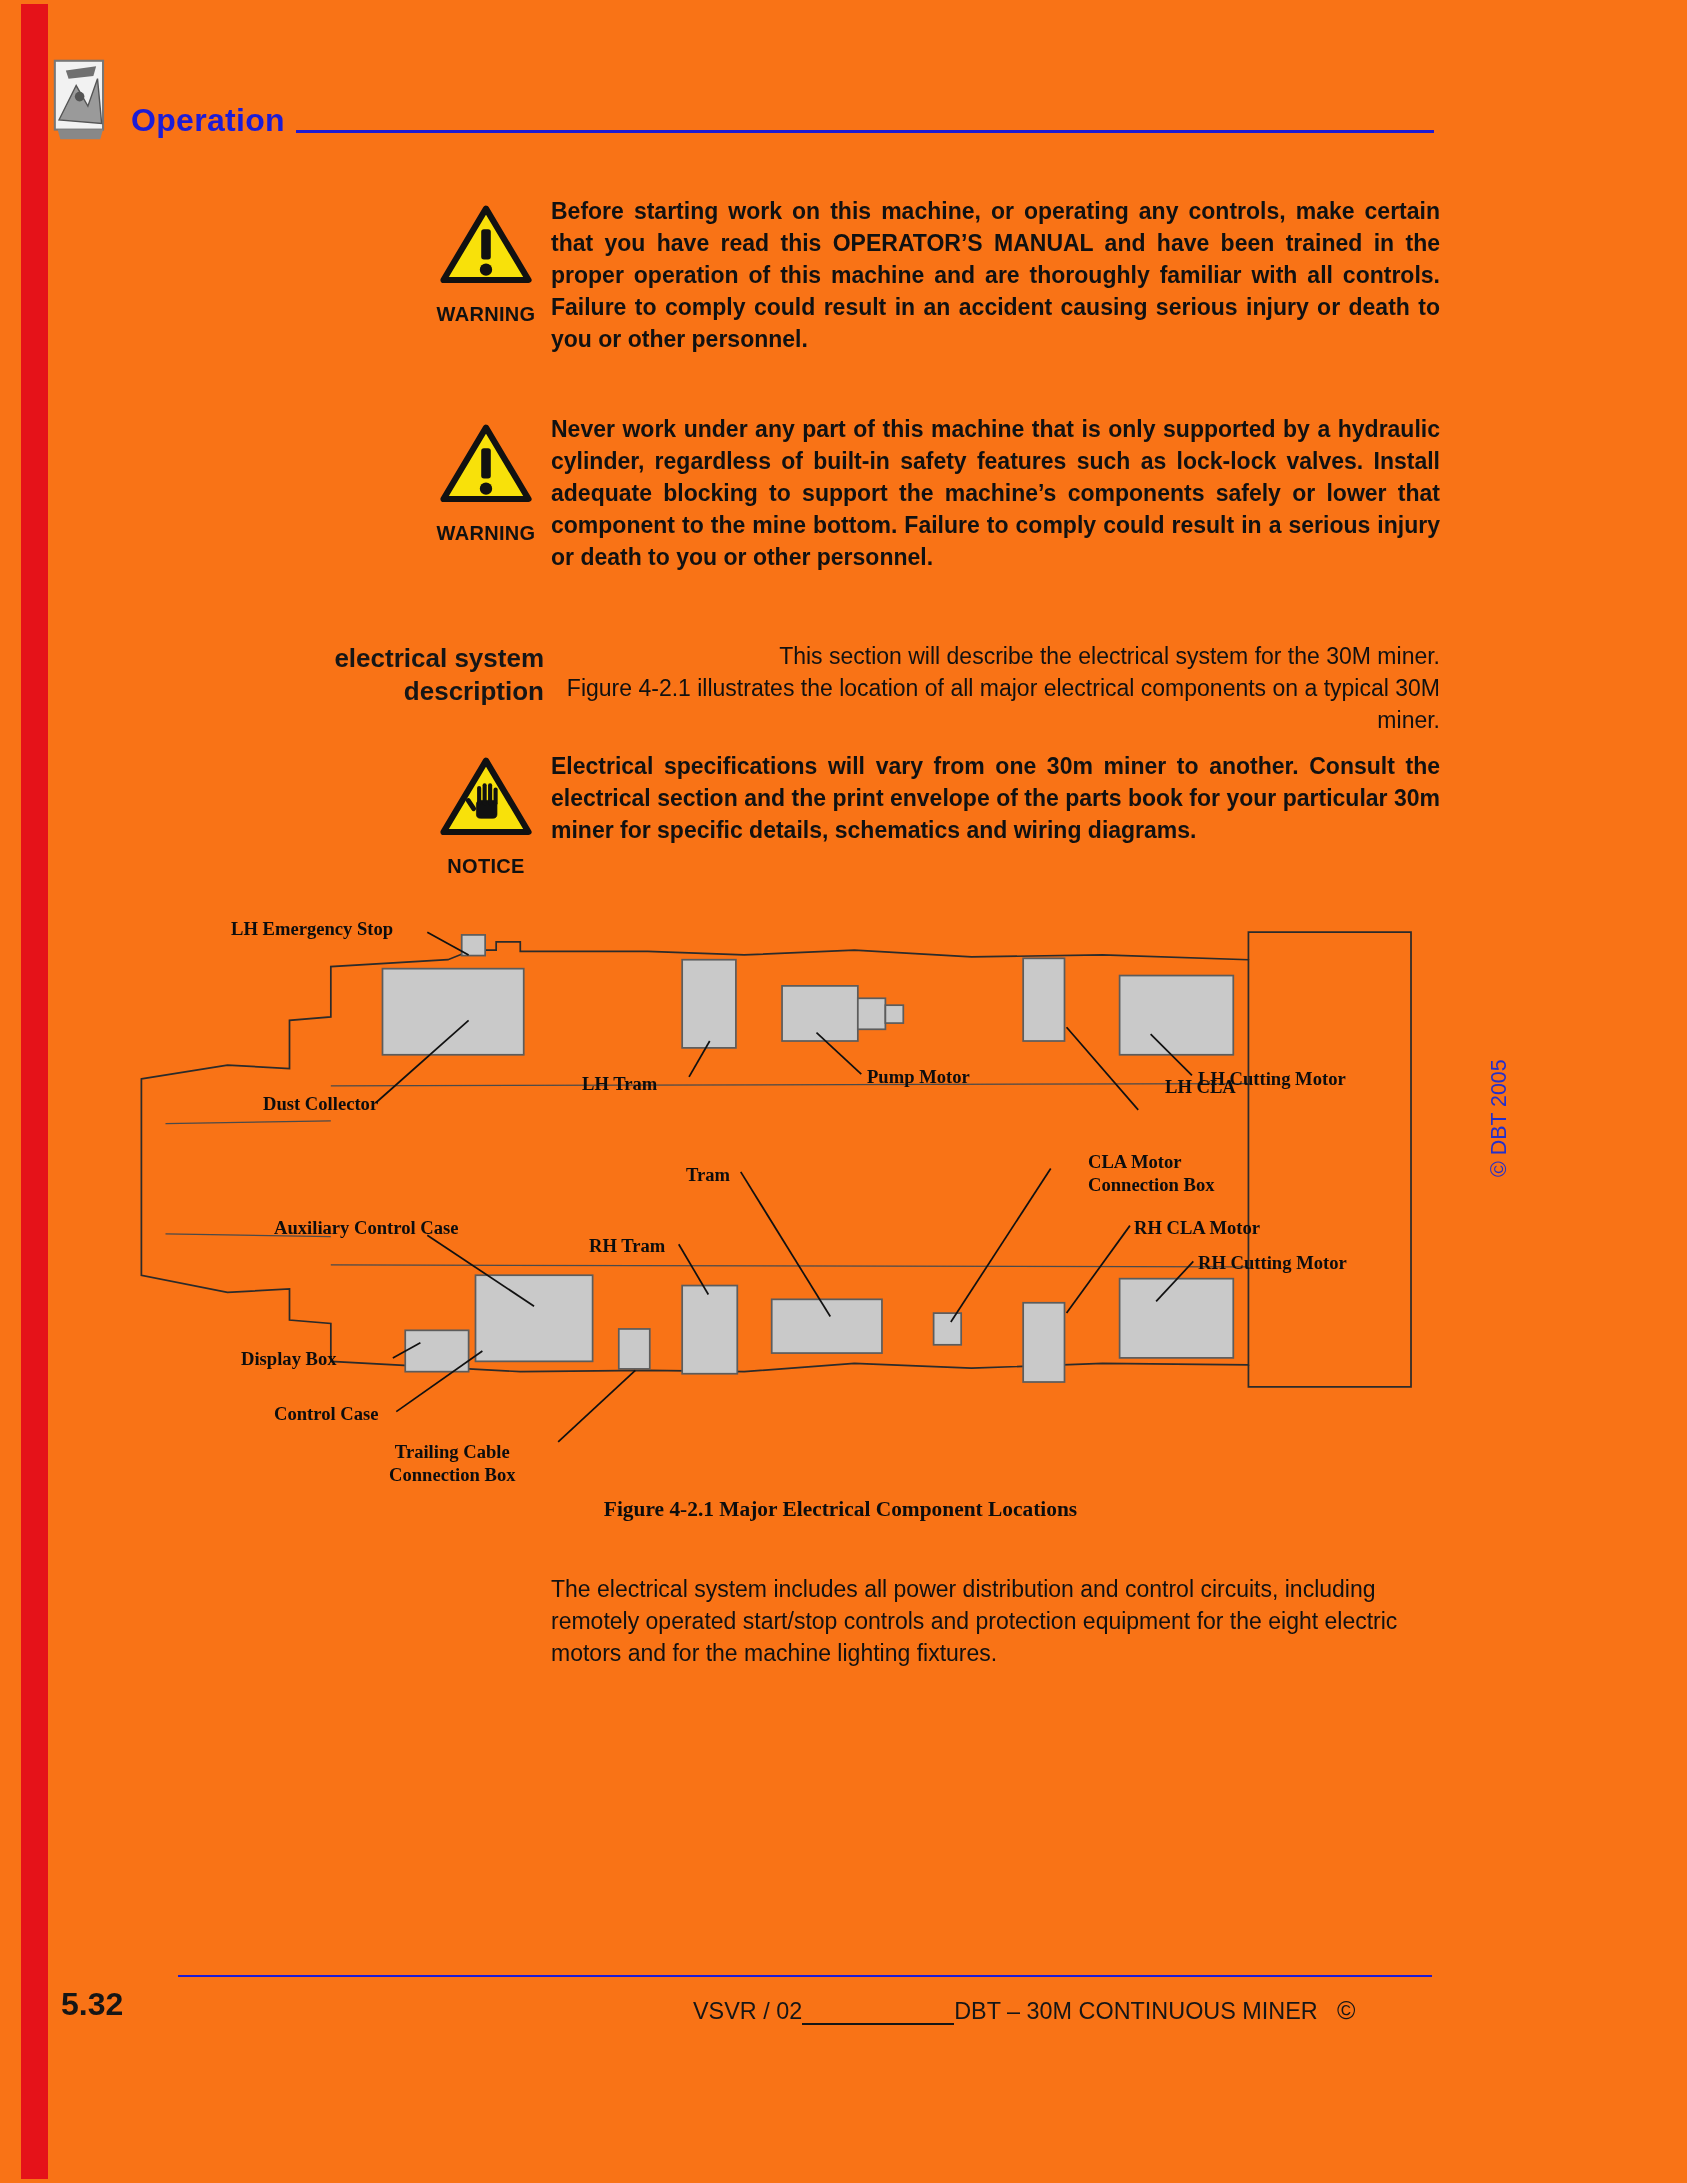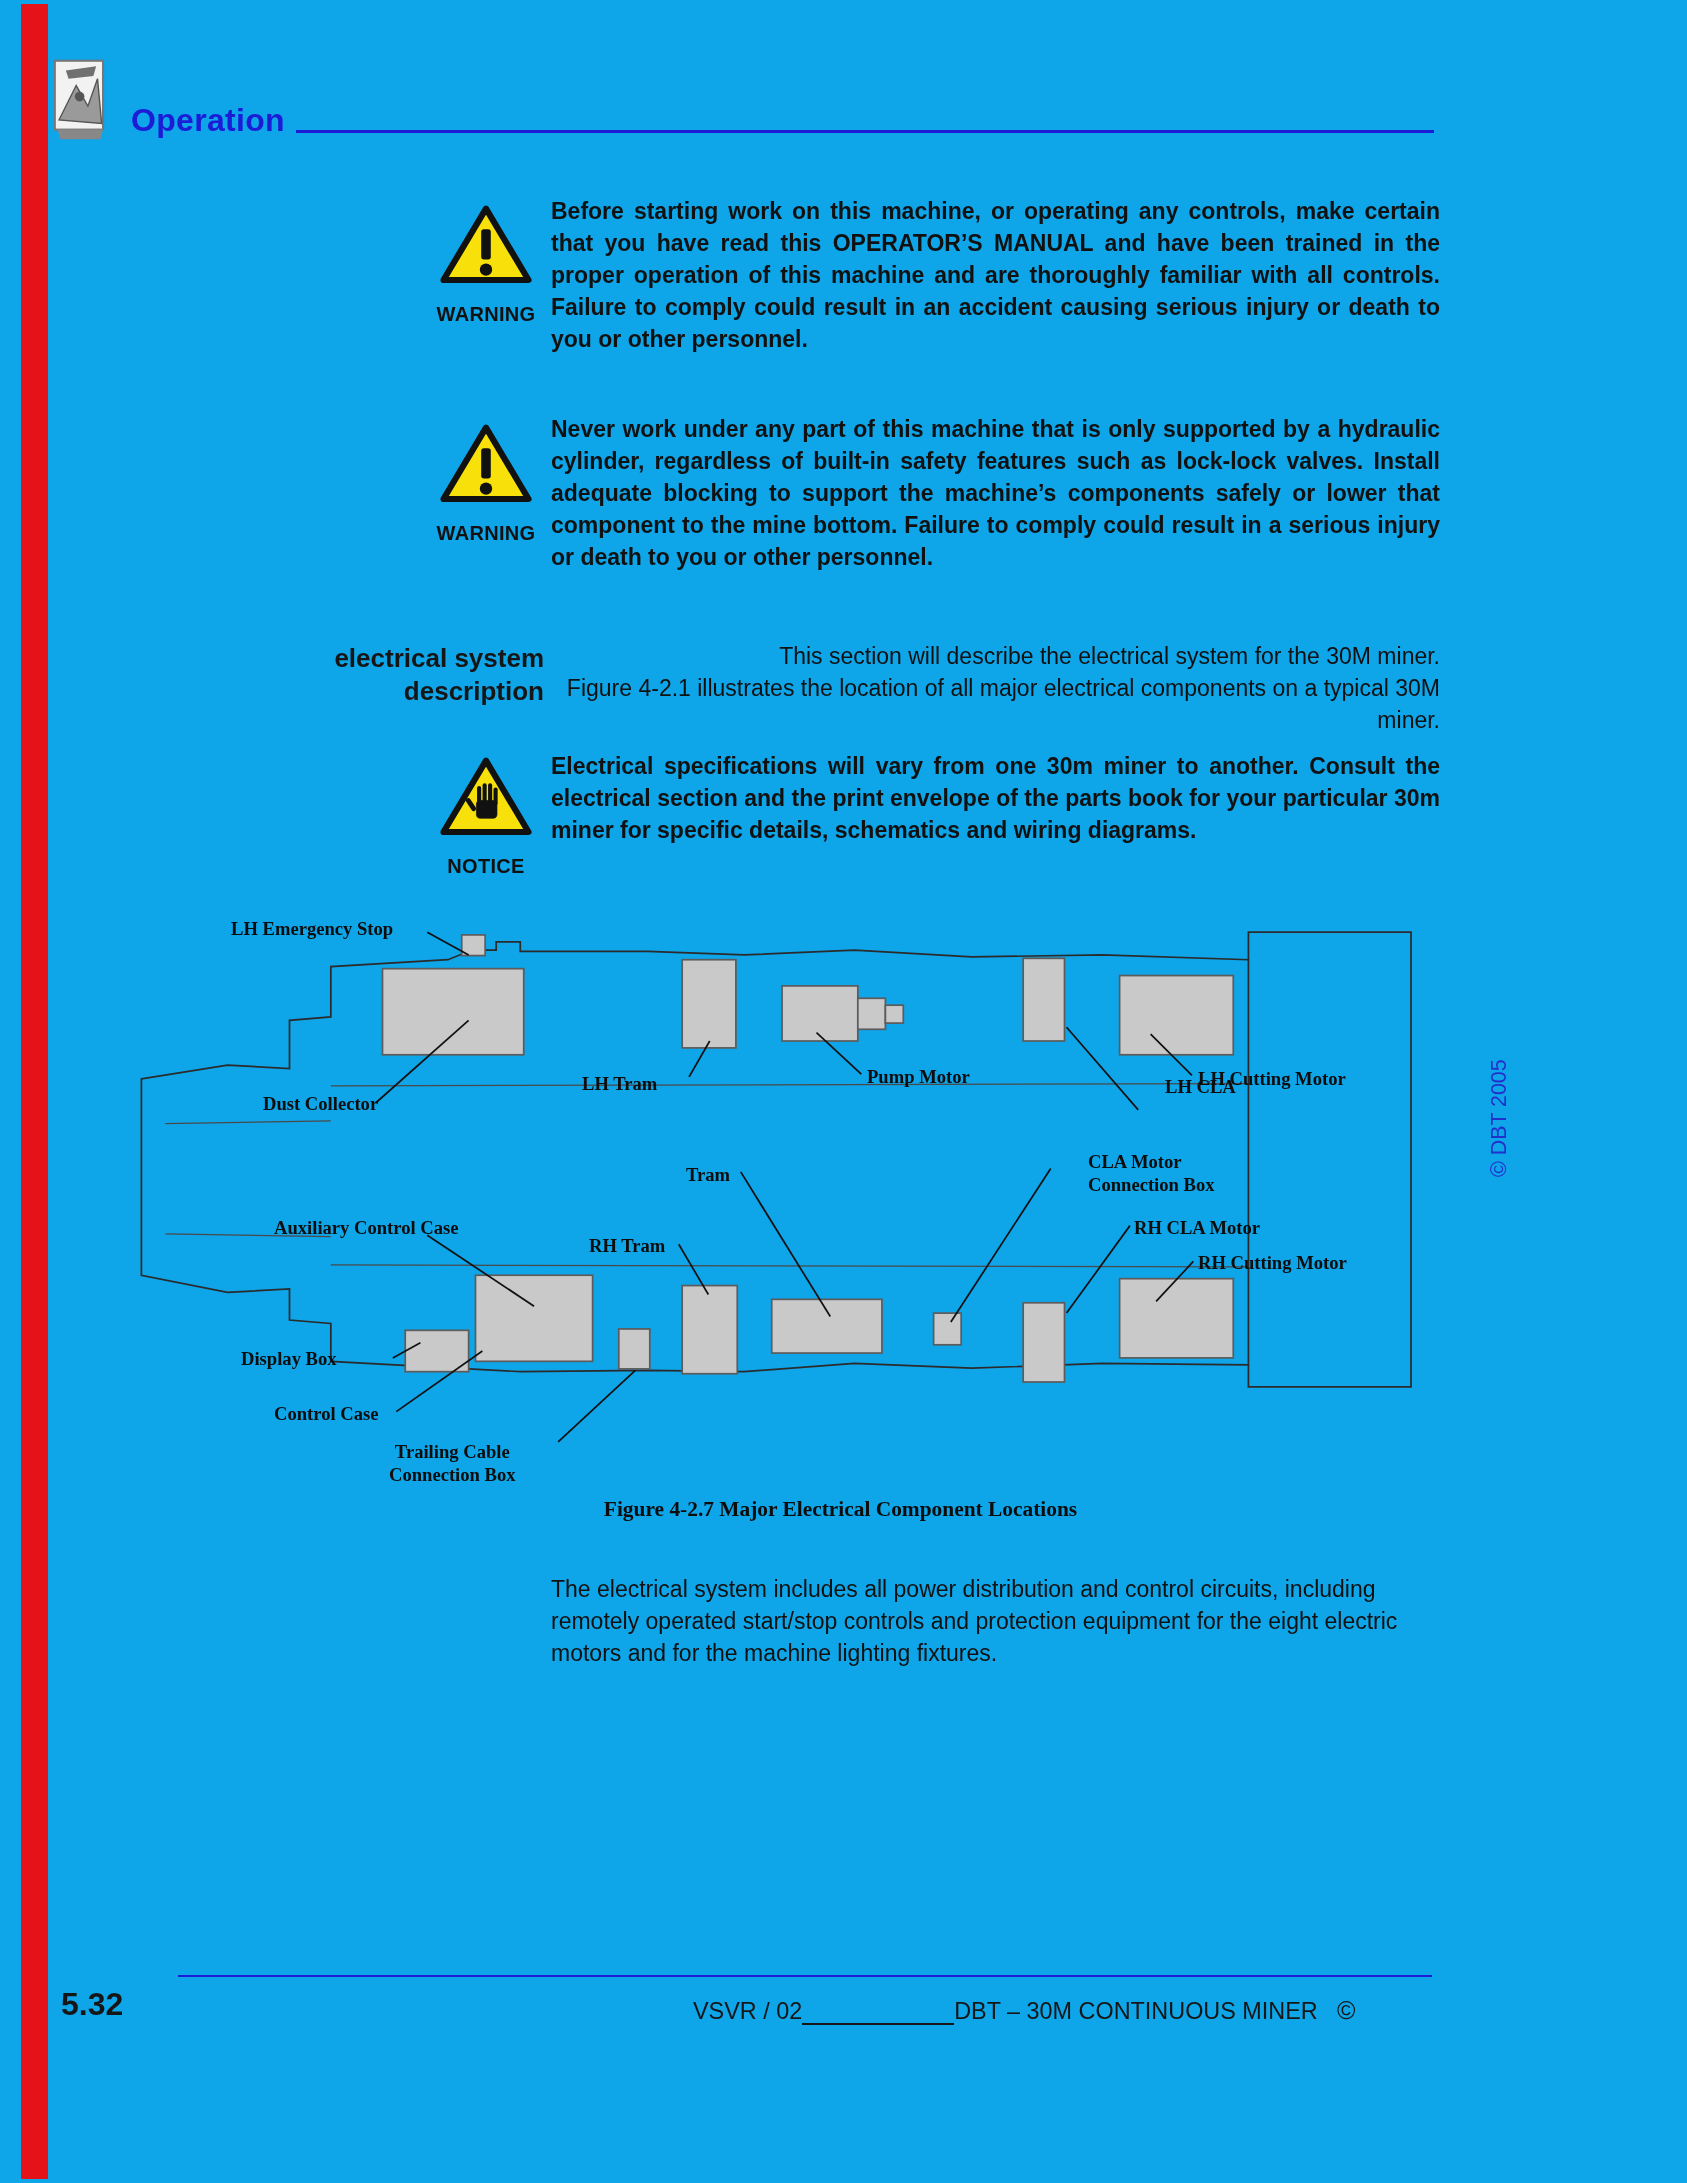--- a/index.html
+++ b/index.html
@@ -1,16 +1,16 @@
 <!DOCTYPE html>
 <html style="font-size:11px"><head>
 <meta charset="utf-8">
 <style>
   html,body{margin:0;padding:0;background:#9a9a9a;}
-  .page{position:relative;width:1687px;height:2183px;background:#0ea5e9;
+  .page{position:relative;width:1687px;height:2183px;background:#f97316;
         font-family:"Liberation Sans",sans-serif;color:#111;overflow:hidden;}
   .redbar{position:absolute;left:20.7px;top:4.1px;width:27.6px;height:2175px;background:#e51219;}
   .logo{position:absolute;left:52px;top:58px;width:69px;height:84px;}
   .header{position:absolute;left:131px;top:102px;width:1303px;display:flex;align-items:flex-end;gap:11px;}
   .header .title{color:#1c1cd6;font-size:32px;font-weight:bold;letter-spacing:0.3px;white-space:nowrap;}
   .header .rule{flex:1;border-bottom:3.4px solid #1c1cd6;margin-bottom:6.2px;}
   .icon-block{position:absolute;width:152px;text-align:center;}
   .icon-block svg{display:block;margin:0 auto;}
   .warn-label{font-weight:bold;font-size:20px;margin-top:16px;letter-spacing:0.3px;}
   .para{position:absolute;left:551px;width:889px;font-size:23px;line-height:32px;text-align:justify;}
@@ -159,21 +159,21 @@
 Connection Box</div>
   <div class="dlabel" style="left:274px;top:1216px;">Auxiliary Control Case</div>
   <div class="dlabel" style="left:589px;top:1234px;">RH Tram</div>
   <div class="dlabel" style="left:1134px;top:1216px;">RH CLA Motor</div>
   <div class="dlabel" style="left:1198px;top:1251px;">RH Cutting Motor</div>
   <div class="dlabel" style="left:241px;top:1347px;">Display Box</div>
   <div class="dlabel" style="left:274px;top:1402px;">Control Case</div>
   <div class="dlabel" style="left:389px;top:1440px;text-align:center;">Trailing Cable
 Connection Box</div>
 
-  <div class="caption">Figure 4-2.7 Major Electrical Component Locations</div>
+  <div class="caption">Figure 4-2.1 Major Electrical Component Locations</div>
 
   <div class="para" style="top:1573px;text-align:left;">The electrical system includes all power distribution and control circuits, including remotely operated start/stop controls and protection equipment for the eight electric motors and for the machine lighting fixtures.</div>
 
   <div class="footer-line"></div>
   <div class="page-num">5.32</div>
   <div class="footer-text">
     <span>VSVR / 02</span>
     <span class="blank-rule"></span>
     <span>DBT – 30M CONTINUOUS MINER</span>
     <span class="copyright">©</span>

